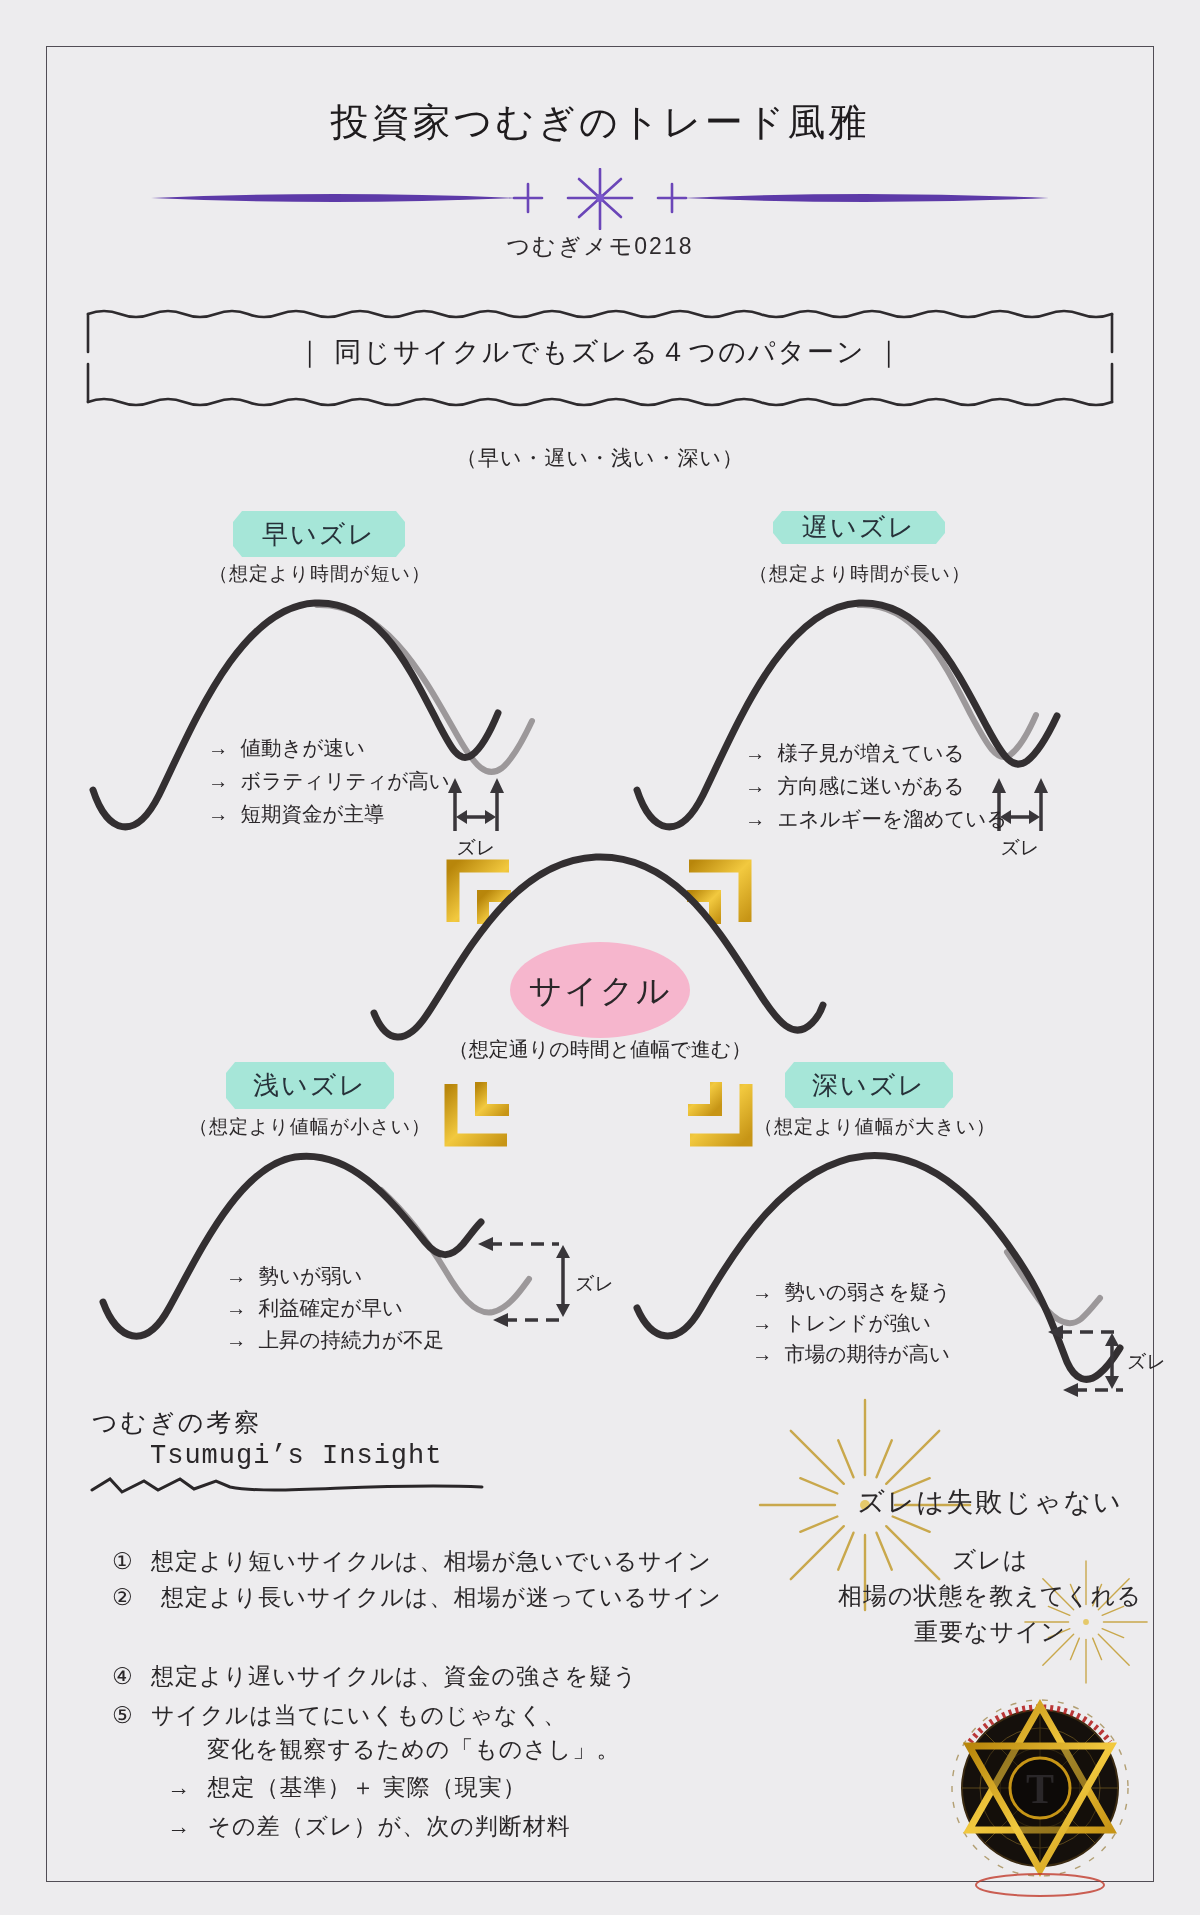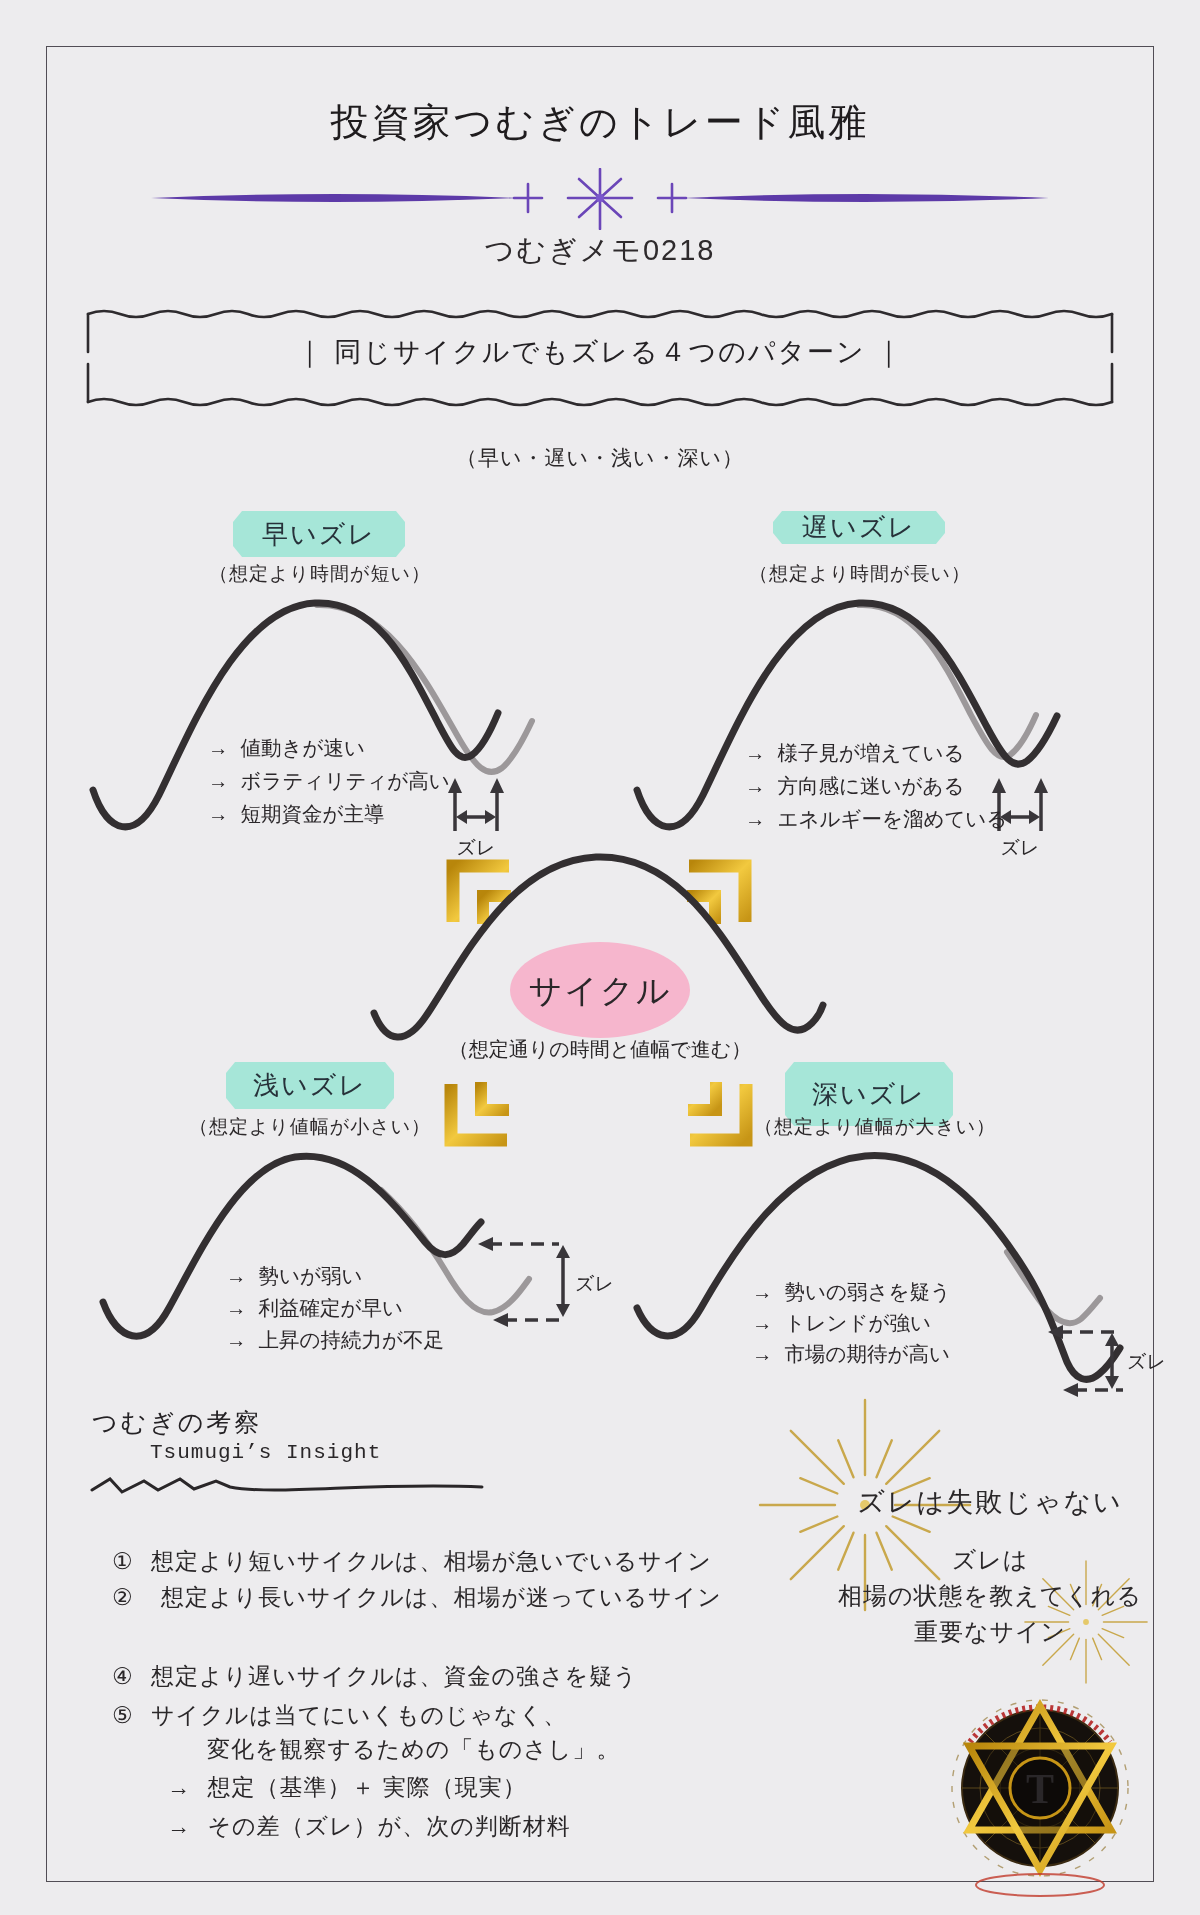--- a/index.html
+++ b/index.html
@@ -6,35 +6,35 @@
   #canvas{
     position:relative;width:1200px;height:1915px;margin:0 auto;
     background:#edecee;overflow:hidden;
     font-family:"Liberation Sans","DejaVu Sans",sans-serif;
     color:#2a2729;
   }
   .abs{position:absolute;}
   .ctr{text-align:center;}
   #frame{left:46px;top:46px;width:1106px;height:1834px;border:1.6px solid #514d55;}
   #title{left:0;top:97px;width:1200px;font-size:38px;letter-spacing:3px;font-weight:500;color:#1f1c1e;}
-  #memo{left:0;top:231px;width:1200px;font-size:29px;letter-spacing:2px;color:#2e2a2c;}
+  #memo{left:0;top:231px;width:1200px;font-size:23px;letter-spacing:2px;color:#2e2a2c;}
   #box-title{left:0;top:334px;width:1200px;font-size:27px;letter-spacing:2px;color:#242124;font-weight:500;}
   #subtitle{left:0;top:444px;width:1200px;font-size:21px;letter-spacing:1px;}
   .badge{
     display:flex;align-items:center;justify-content:center;
     background:#a6e6d8;font-size:26px;letter-spacing:2px;color:#27323a;
     clip-path:polygon(9px 0,calc(100% - 9px) 0,100% 11px,100% calc(100% - 11px),calc(100% - 9px) 100%,9px 100%,0 calc(100% - 11px),0 11px);
   }
   .badge-note{font-size:19px;letter-spacing:1px;color:#2d292b;}
   .bullets{font-size:20.5px;color:#2b272a;}
   .bullet{display:flex;gap:12px;align-items:baseline;}
   .arr{flex:0 0 auto;}
   #center-note{left:400px;top:1036px;width:400px;font-size:20px;}
   #insight-jp{left:92px;top:1406px;font-size:25px;letter-spacing:3px;color:#242124;}
-  #insight-en{left:150px;top:1441px;font-size:21px;letter-spacing:1px;font-family:"Liberation Mono","DejaVu Sans Mono",monospace;}
+  #insight-en{left:150px;top:1441px;font-size:27px;letter-spacing:1px;font-family:"Liberation Mono","DejaVu Sans Mono",monospace;}
   .li-num{font-size:23px;}
   .li-text{font-size:23px;letter-spacing:1px;}
   #hl-title{left:830px;top:1484px;width:320px;font-size:27px;letter-spacing:2px;}
   #hl-lines{left:790px;top:1542px;width:400px;font-size:24px;line-height:36px;letter-spacing:1px;}
   svg{display:block;}
   svg text{font-family:"Liberation Sans","DejaVu Sans",sans-serif;fill:#2a2729;}
   .curve-b{fill:none;stroke:#332f31;stroke-width:7;stroke-linecap:round;}
   .curve-g{fill:none;stroke:#9c989a;stroke-width:6;stroke-linecap:round;}
   .ann{stroke:#39363a;stroke-width:3.5;fill:none;}
   .ann-f{fill:#39363a;stroke:none;}
@@ -204,21 +204,21 @@
     <div class="bullet">
         <span class="arr">→</span>
         <span>利益確定が早い</span>
       </div>
     <div class="bullet">
         <span class="arr">→</span>
         <span>上昇の持続力が不足</span>
       </div>
   </div>
 
-  <div class="abs badge" style="left:785px;top:1062px;width:168px;height:64px;">
+  <div class="abs badge" style="left:785px;top:1062px;width:168px;height:46px;">
     <span>深いズレ</span>
   </div>
   <div class="abs ctr badge-note" style="left:715px;top:1114px;width:320px;">（想定より値幅が大きい）</div>
 
   <svg class="abs" style="left:615px;top:1140px;" width="570" height="280" viewBox="0 0 570 280">
     <path class="curve-g" d="M392,112 C408,136 420,156 432,170 C444,183 456,187 466,179 C474,172 480,164 485,158"></path>
     <path class="curve-b" d="M22,168 C36,200 62,210 86,168 C118,112 172,24 250,16 C320,10 372,70 410,130 C430,162 442,196 452,222 C460,240 472,244 484,234 C494,226 500,216 505,208"></path>
     <line class="ann dash" x1="444" y1="192" x2="506" y2="192"></line>
     <polygon class="ann-f" points="433,192 448,185 448,199"></polygon>
     <line class="ann dash" x1="459" y1="250" x2="508" y2="250"></line>

